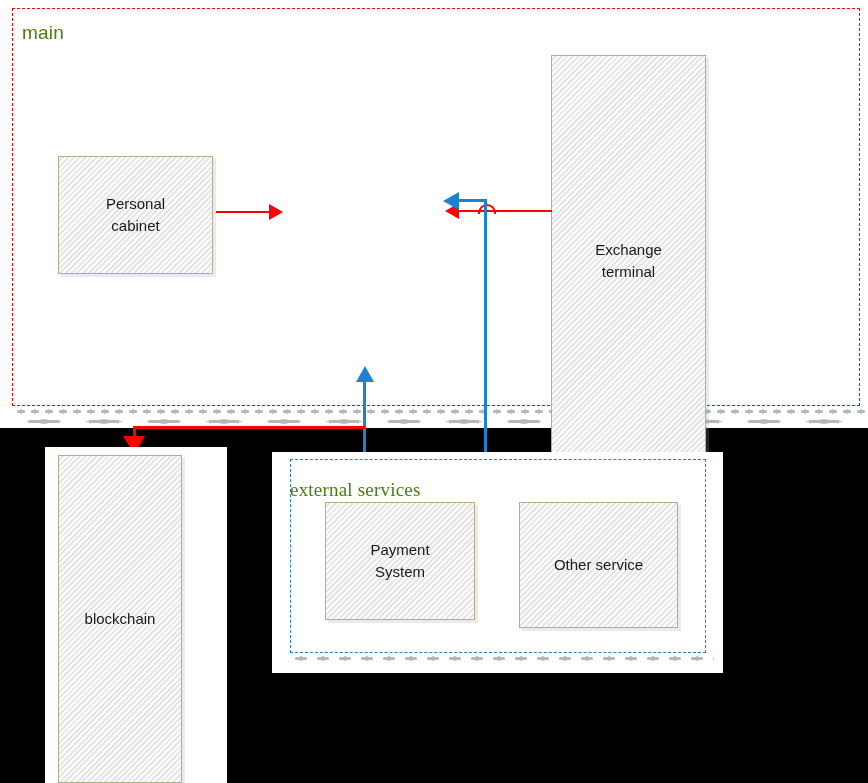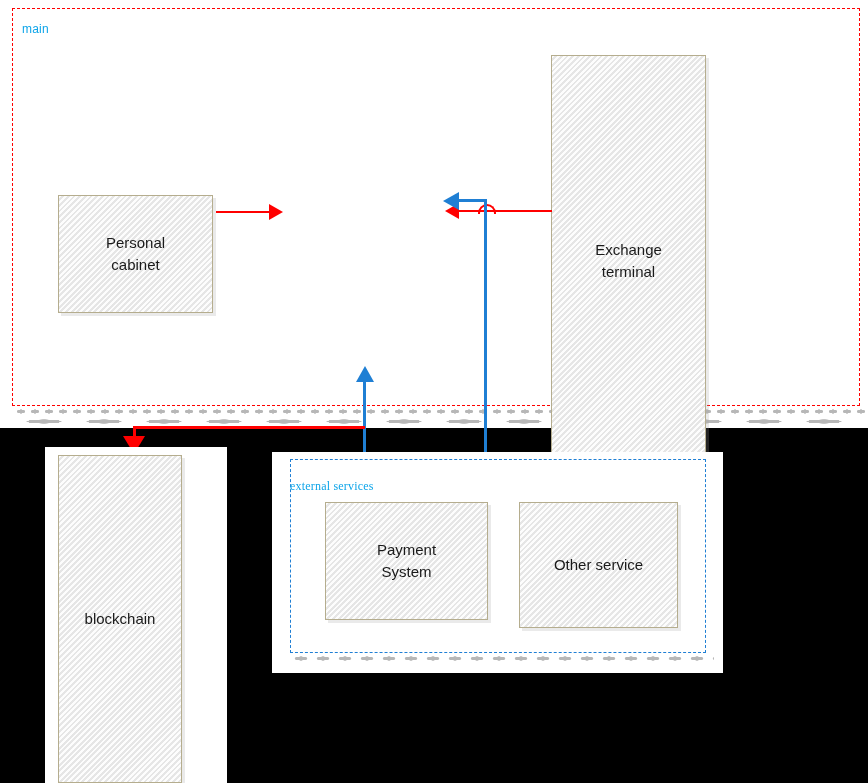--- a/index.html
+++ b/index.html
@@ -31,22 +31,22 @@
     box-sizing: border-box;
   }
   .group-main {
     border: 1px dashed #ff0000;
   }
   .group-ext {
     border: 1px dashed #1f7fd4;
   }
   .group-label {
     position: absolute;
-    font-size: 12px;
-    color: #0ea5e9;
+    font-size: 19px;
+    color: #4d7c0f;
     white-space: nowrap;
     letter-spacing: 0.2px;
   }
 
   
   .node {
     position: absolute;
     box-sizing: border-box;
     border: 1px solid #b5ad8e;
     background-color: #f0f0f0;
@@ -133,21 +133,21 @@
 <div id="canvas">
 
   <div class="white-panel" style="left:0px; top:0px; width:868px; height:428px;"></div>
 
   <div class="dot-strip" style="left:14px; top:408px; width:852px; height:7px;"></div>
   <div class="dot-strip" style="left:14px; top:418px; width:852px; height:7px; background-size:60px 7px;"></div>
 
   <div class="group-box group-main" style="left:12px; top:8px; width:848px; height:398px;"></div>
   <div class="group-label" style="left:22px; top:22px;">main</div>
 
-  <div class="node" style="left:58px; top:156px; width:155px; height:118px;margin-top:39px;">
+  <div class="node" style="left:58px; top:156px; width:155px; height:118px;">
     <span class="node-label">Personal
 cabinet</span>
   </div>
 
 
   <div class="node" style="left:551px; top:55px; width:155px; height:412px;">
     <span class="node-label">Exchange
 terminal</span>
   </div>
 
@@ -181,21 +181,21 @@
     <span class="node-label">blockchain</span>
   </div>
 
   <div class="white-panel" style="left:272px; top:452px; width:451px; height:221px;"></div>
 
   <div class="dot-strip" style="left:290px; top:655px; width:424px; height:7px; background-size:22px 7px;"></div>
 
   <div class="group-box group-ext" style="left:290px; top:459px; width:416px; height:194px;"></div>
   <div class="group-label" style="left:290px; top:479px;font-family:Liberation Serif, serif;">external services</div>
 
-  <div class="node" style="left:325px; top:502px; width:163px; height:118px;">
+  <div class="node" style="left:325px; top:502px; width:150px; height:118px;">
     <span class="node-label">Payment
 System</span>
   </div>
 
   <div class="node" style="left:519px; top:502px; width:159px; height:126px;">
     <span class="node-label">Other service</span>
   </div>
 
 </div>
 

